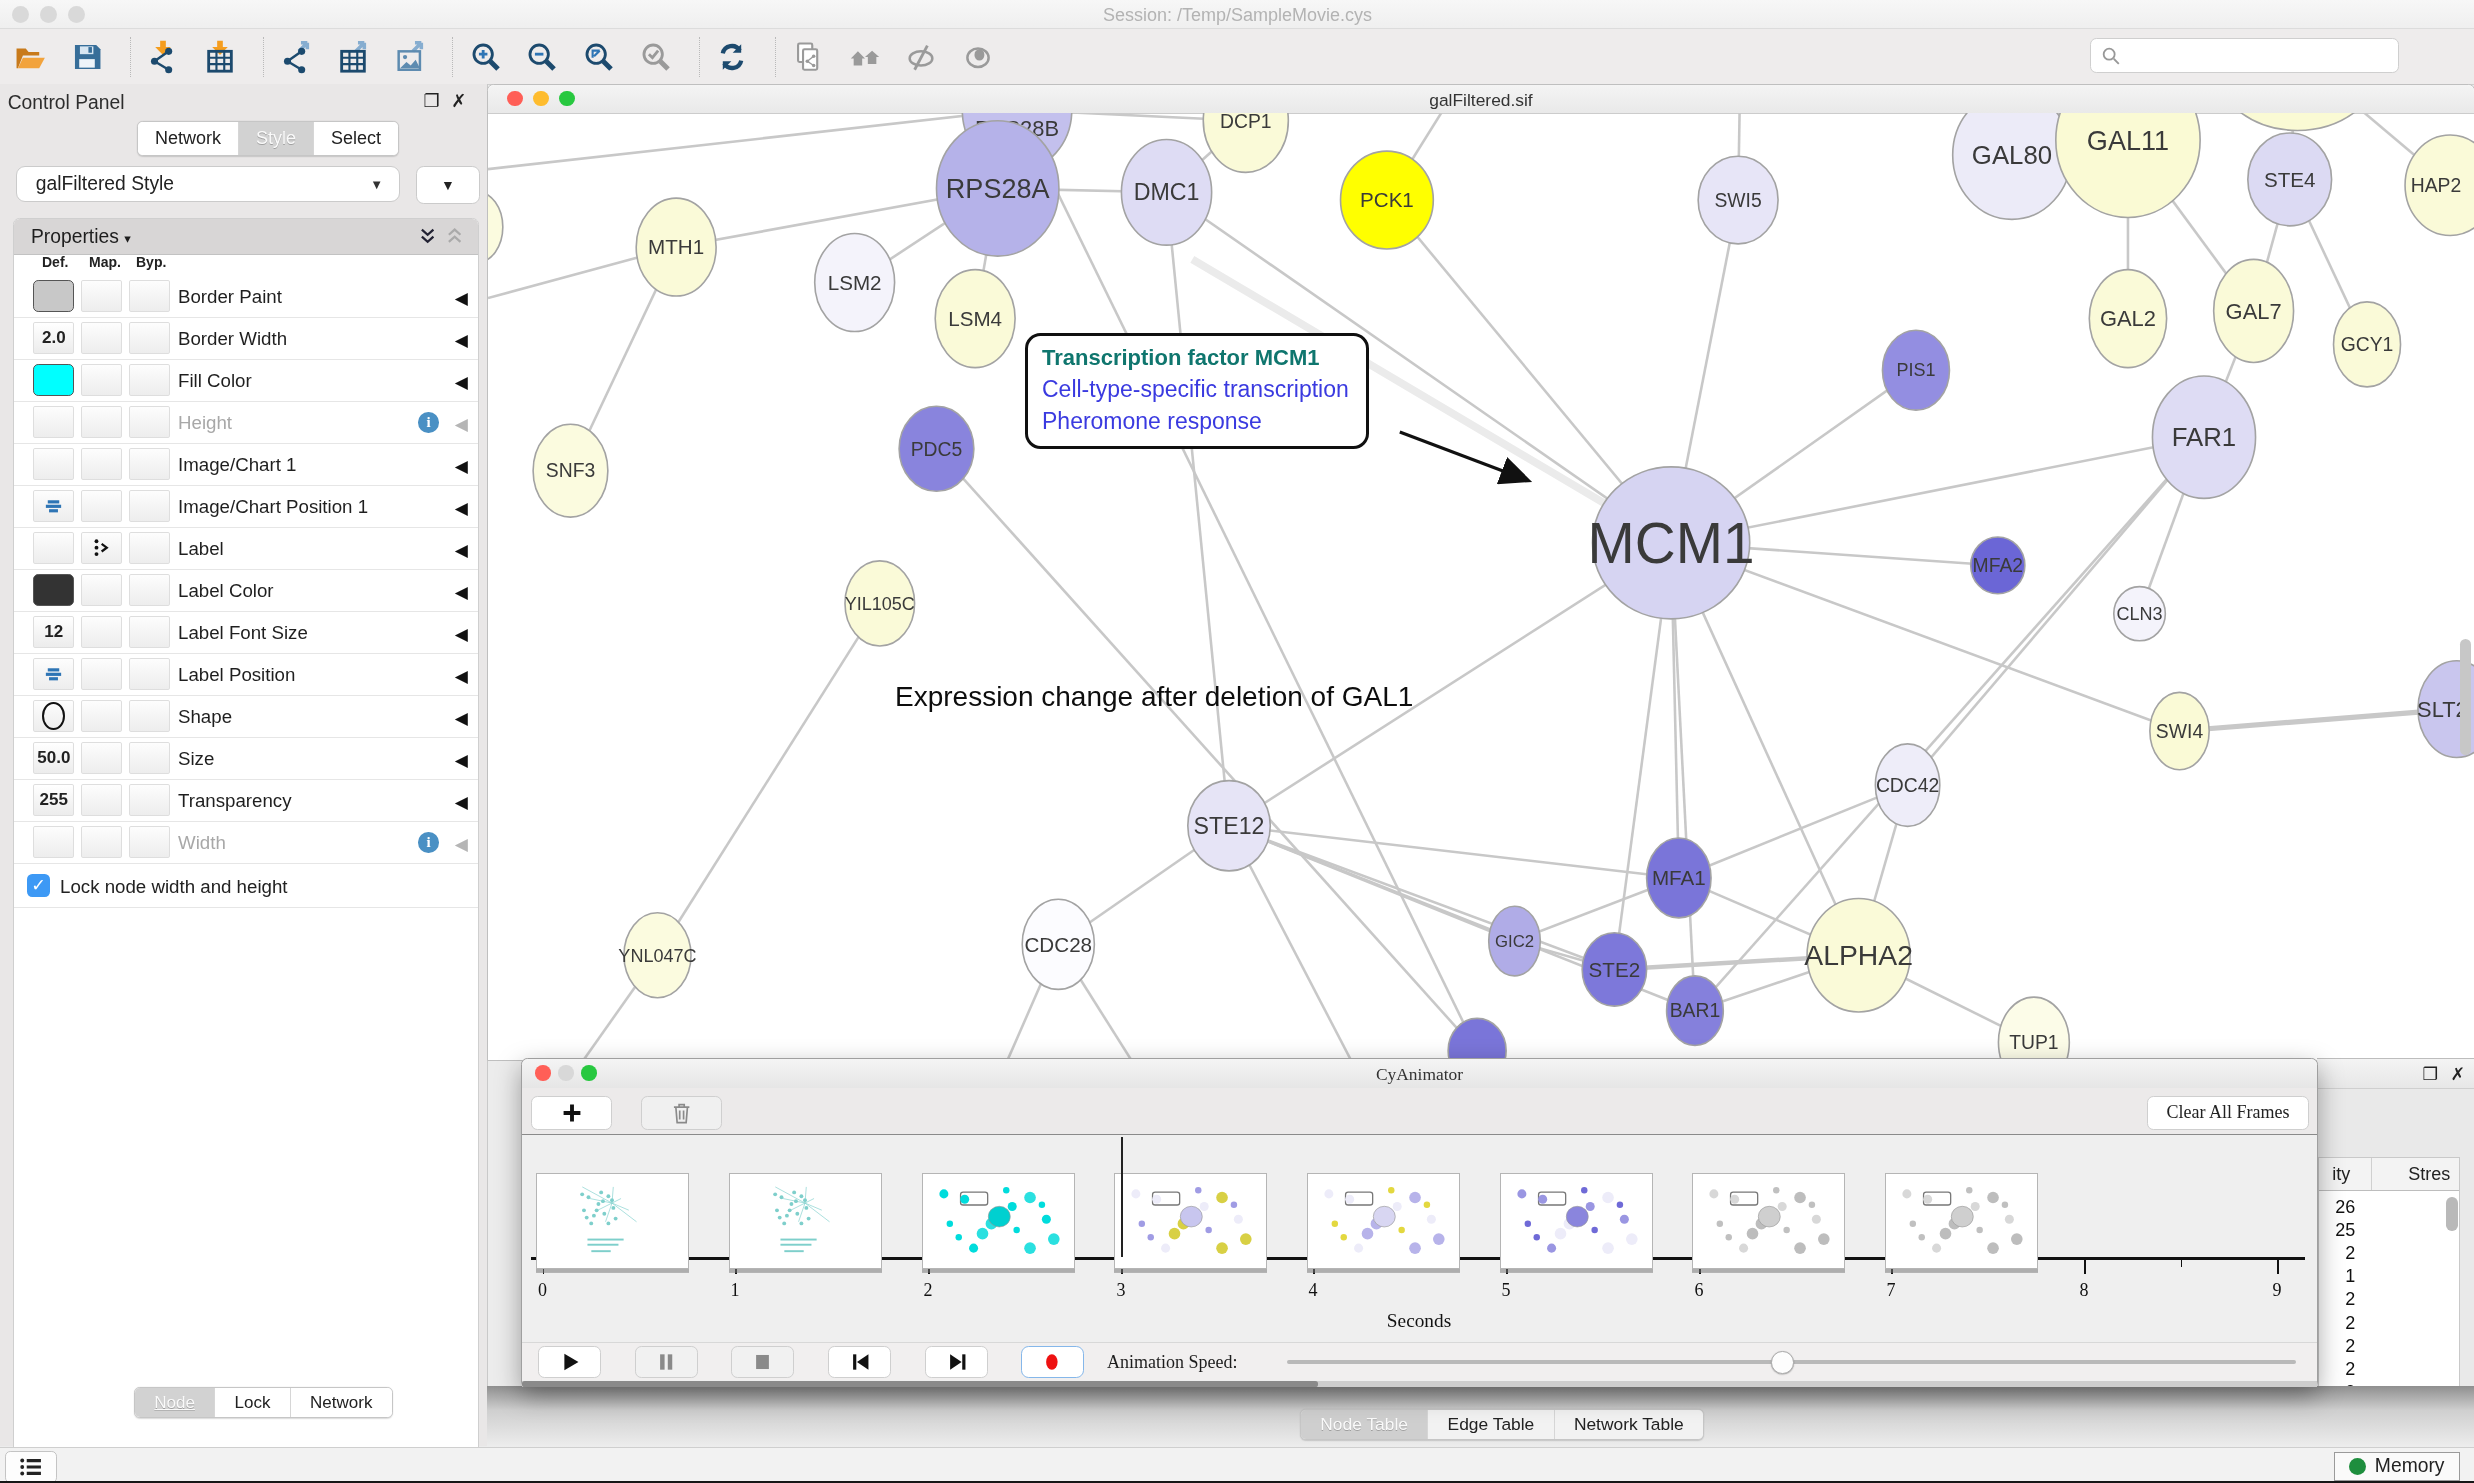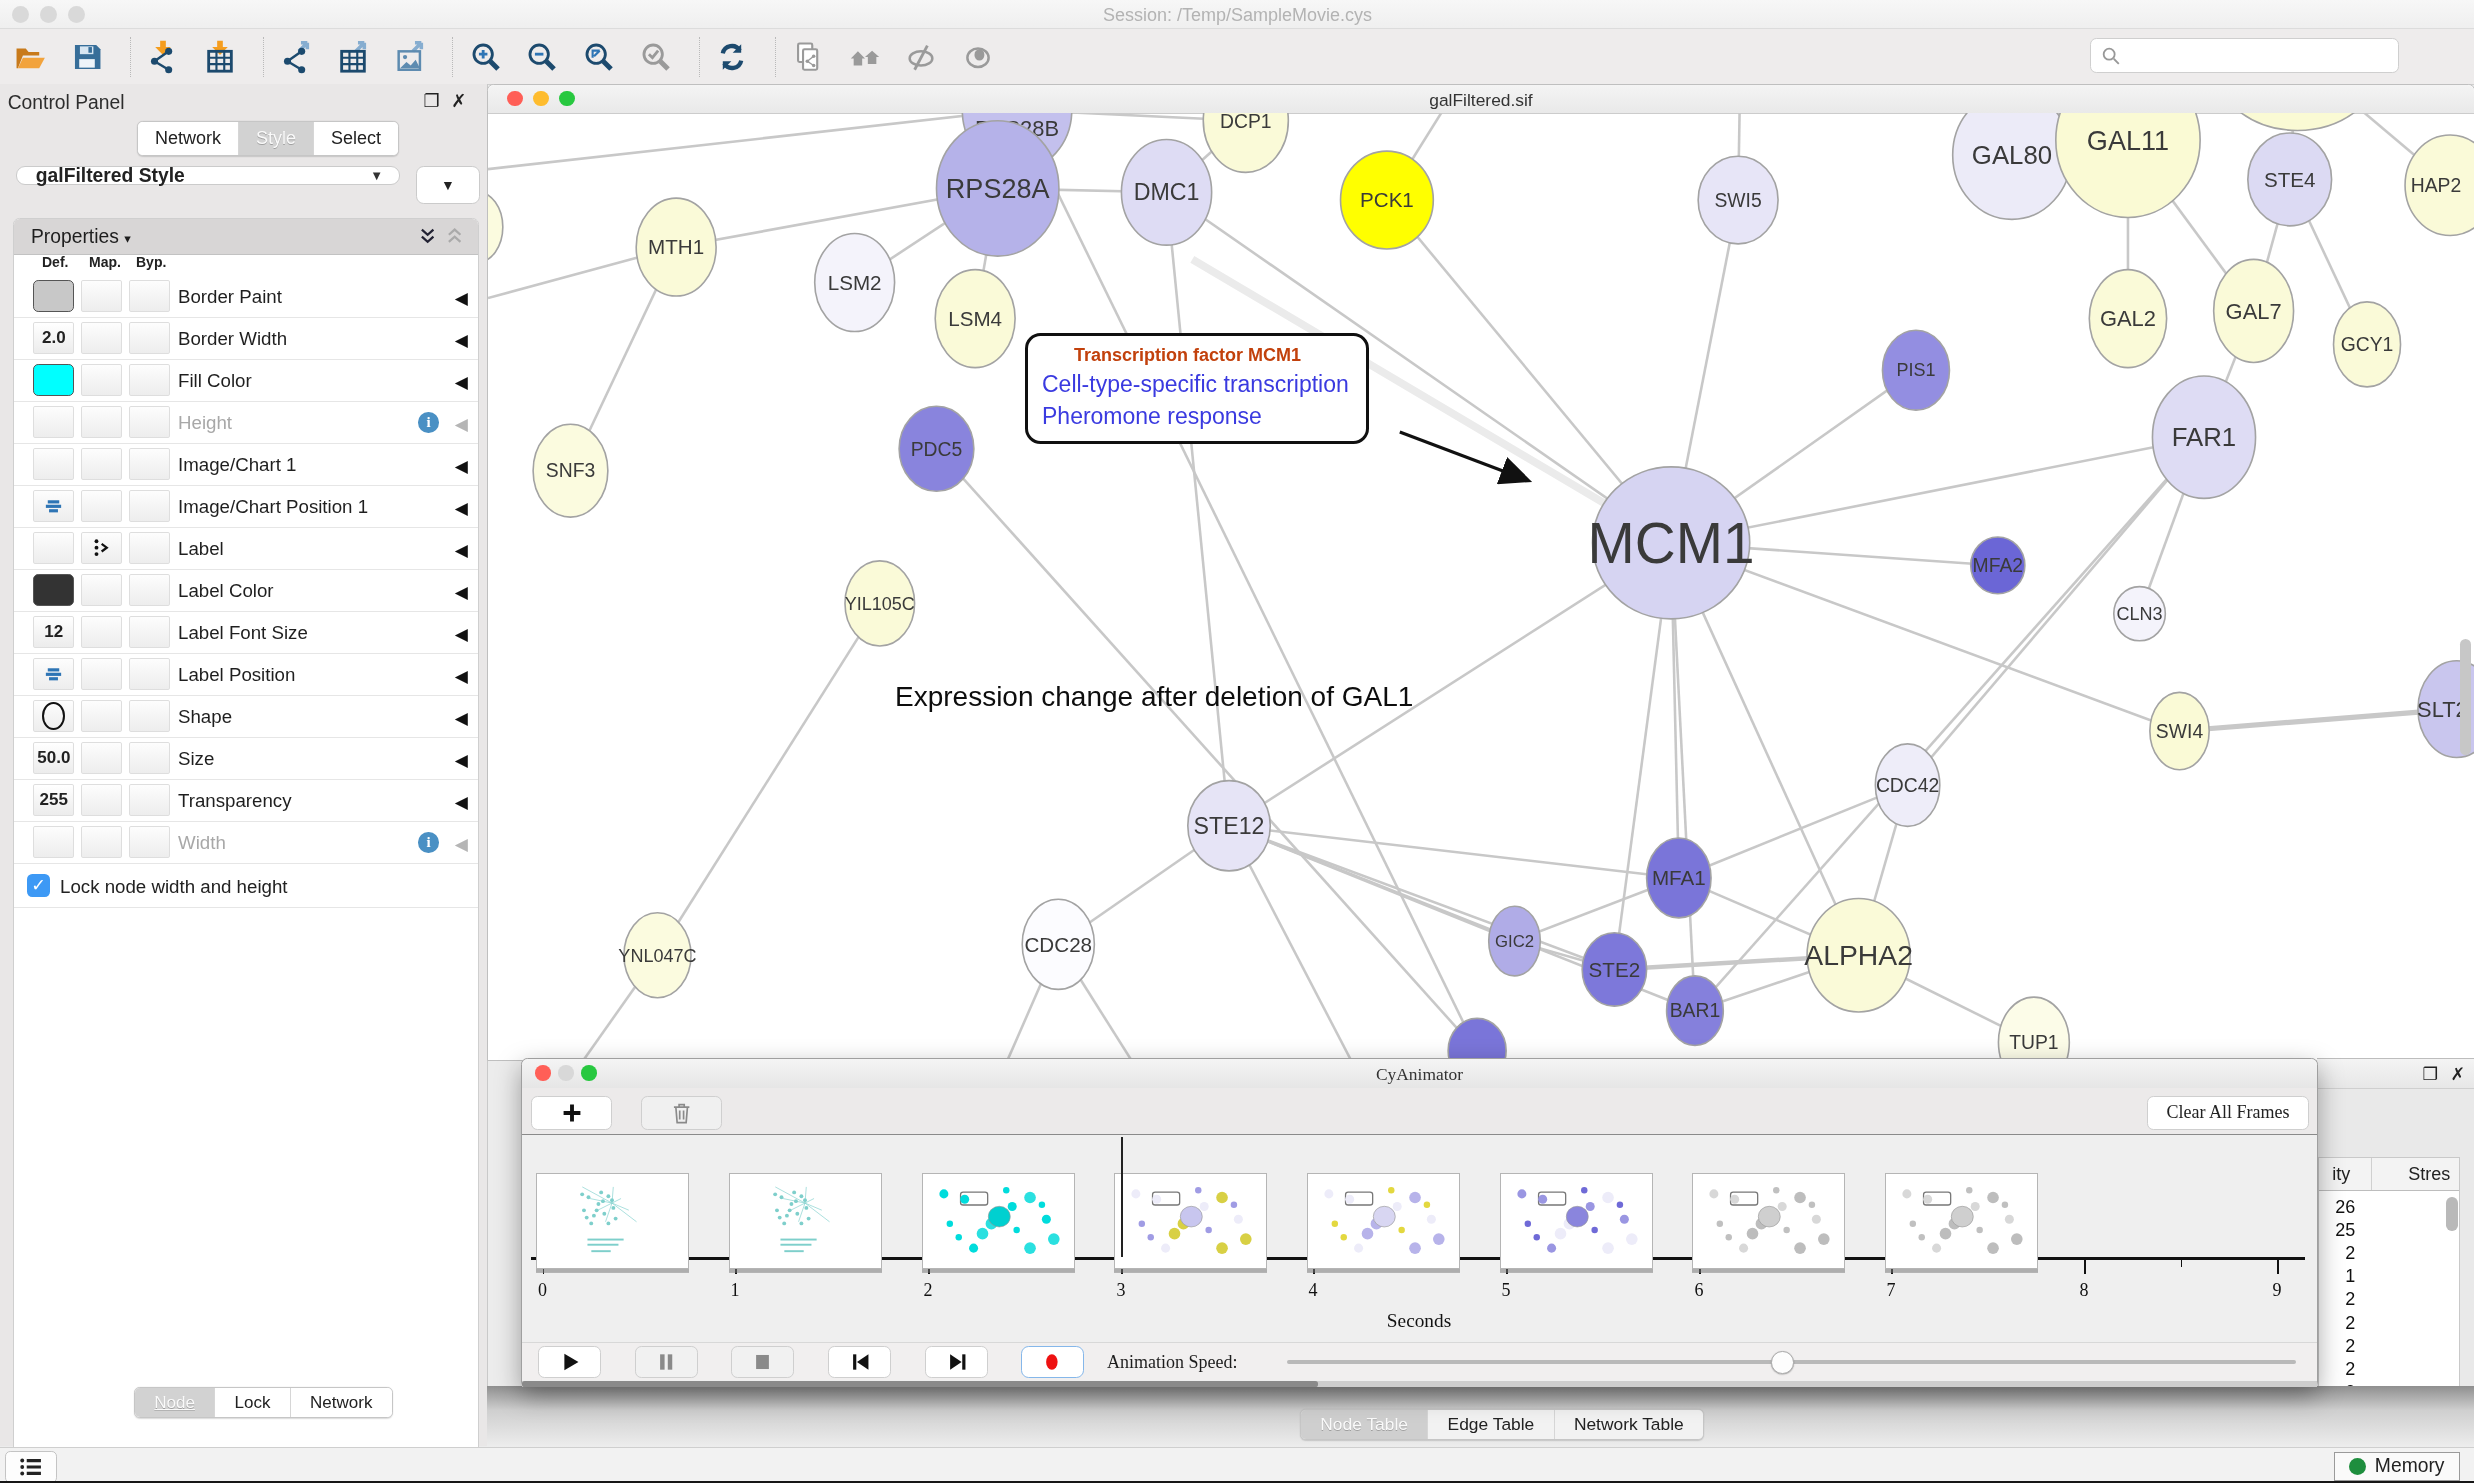--- a/index.html
+++ b/index.html
@@ -17,42 +17,42 @@
   #searchbox{position:absolute;right:76px;top:9px;width:309px;height:35px;background:#fff;border:1.3px solid #cfcfcf;border-radius:6.4px;display:flex;align-items:center;padding-left:9px;box-sizing:border-box;}
   #searchbox svg{opacity:.6}
   
   #cpanel{left:0;top:84px;width:487px;height:1362px;background:#e9e7e7;border-right:0.6px solid #c9c9c9;}
   #cp-title{left:7.7px;top:7.7px;font-size:19.3px;color:#2d2d2d;}
   .winicons{position:absolute;top:6.4px;right:9px;font-size:18px;color:#222;letter-spacing:11.6px;}
   .segwrap{position:absolute;display:flex;border:0.6px solid #c6c6c6;border-radius:5.8px;overflow:hidden;background:#fff;box-shadow:0 0.6px 1.3px rgba(0,0,0,.15);}
   .seg{padding:5.8px 17px;font-size:18px;background:#fff;border-right:0.6px solid #d6d6d6;white-space:nowrap;}
   .seg:last-child{border-right:none;}
   .seg.sel{background:#d2d2d2;color:#fafafa;text-shadow:0 0.6px 0.6px #9f9f9f;}
-  #stylecombo{left:15.5px;top:82px;width:384px;height:19px;background:#fff;border:1.3px solid #cbcbcb;border-radius:9px;display:flex;align-items:center;justify-content:space-between;padding:0 15.5px 0 19.3px;box-sizing:border-box;font-size:19.3px;font-weight:bold;}
+  #stylecombo{left:15.5px;top:82px;width:384px;height:36px;background:#fff;border:1.3px solid #cbcbcb;border-radius:9px;display:flex;align-items:center;justify-content:space-between;padding:0 15.5px 0 19.3px;box-sizing:border-box;font-size:19.3px;}
   #styledrop{left:416px;top:82px;width:62px;height:36px;background:#fff;border:1.3px solid #cbcbcb;border-radius:7.7px;display:flex;align-items:center;justify-content:center;font-size:14px;}
   #propsbox{left:13px;top:134px;width:464px;height:1241px;background:#fff;border:0.6px solid #cfcfcf;border-radius:6.4px;overflow:hidden;}
   #propshead{position:absolute;left:0;top:0;width:100%;height:35px;background:#d8d6d6;border-bottom:0.6px solid #c2c2c2;}
   #propslabel{position:absolute;left:17px;top:7px;font-size:19.3px;color:#1e1e1e;}
   #colhead{position:absolute;left:0;top:35px;width:100%;height:20.6px;font-size:14px;font-weight:bold;color:#222;}
   #proprows{position:absolute;left:0;top:57px;width:100%;}
   .prow{position:relative;height:41px;border-bottom:0.6px solid #e6e6e6;}
   .pcell{position:absolute;top:3.9px;width:41px;height:32px;background:linear-gradient(#fdfdfd,#ededed);border:0.6px solid #dedede;border-radius:1.9px;box-sizing:border-box;display:flex;align-items:center;justify-content:center;font-weight:bold;font-size:17px;}
   .plabel{position:absolute;left:164px;top:10.3px;font-size:18.7px;color:#1f1f1f;white-space:nowrap;}
   .parrow{position:absolute;right:10.3px;top:11.6px;font-size:17px;color:#111;}
   .pinfo{position:absolute;right:39px;top:10.3px;width:20.6px;height:20.6px;border-radius:50%;background:#4a90c4;color:#fff;font-size:15px;font-weight:bold;text-align:center;line-height:20.6px;font-family:"Liberation Serif",serif;}
   #lockrow{position:absolute;left:0;width:100%;height:43px;border-bottom:0.6px solid #e6e6e6;}
   #lockbox{position:absolute;left:13px;top:9.7px;width:23px;height:23px;background:#3d99f5;border-radius:5.2px;color:#fff;font-size:17.4px;text-align:center;line-height:23px;}
   #locklabel{position:absolute;left:46px;top:11.6px;font-size:18.7px;}
   
   #netwin{left:487px;top:84px;width:1988px;height:977px;background:#fff;border:0.6px solid #bfbfbf;border-radius:6.4px 6.4px 0 0;box-sizing:border-box;padding-left:40px;}
   #nettitle{position:absolute;left:0;top:0;width:100%;height:28px;background:linear-gradient(#f4f4f4,#e9e9e9);border-bottom:0.6px solid #cccccc;border-radius:6.4px 6.4px 0 0;}
   #nettitle .t{position:absolute;width:100%;text-align:center;top:4.5px;font-size:17.4px;color:#333;}
   #netscroll{position:absolute;right:2.6px;top:554px;width:11.6px;height:116px;background:#c7c7c7;border-radius:5.8px;}
   #annot{position:absolute;border:3.9px solid #101010;border-radius:15.5px;background:#fff;padding:9px 17px 10.3px 14px;}
-  #annot .at{font-size:18px;font-weight:bold;color:#c2410c;white-space:nowrap;margin-left:32px;}
+  #annot .at{font-size:22px;font-weight:bold;color:#0f766e;white-space:nowrap;}
   #annot .al{font-size:23px;color:#3a3ae0;white-space:nowrap;margin-top:5.2px;}
   #netcaption{position:absolute;font-size:28px;color:#0d0d0d;white-space:nowrap;}
   
   #cywin{left:521px;top:1058px;width:1797px;height:328px;background:#efefef;border:0.6px solid #9f9f9f;border-radius:6.4px 6.4px 3.9px 3.9px;box-shadow:0 9px 26px rgba(0,0,0,.35);box-sizing:border-box;font-family:Liberation Serif, serif;}
   #cytitle{position:absolute;left:0;top:0;width:100%;height:29px;background:linear-gradient(#f4f4f4,#e6e6e6);border-bottom:0.6px solid #c9c9c9;border-radius:6.4px 6.4px 0 0;}
   #cytitle .t{position:absolute;width:100%;text-align:center;top:5.2px;font-size:17.4px;color:#333;}
   #cytools{position:absolute;left:0;top:29px;width:100%;height:46px;background:#eceaea;border-bottom:1.3px solid #8a8a8a;}
   .cybtn{position:absolute;top:7.7px;height:34px;border:0.6px solid #cfcfcf;border-radius:6.4px;background:#fff;display:flex;align-items:center;justify-content:center;box-sizing:border-box;}
   .cybtn.dis{background:#f0f0f0;}
   #frames{position:absolute;left:0;top:77px;width:100%;height:206px;background:#efefef;}

